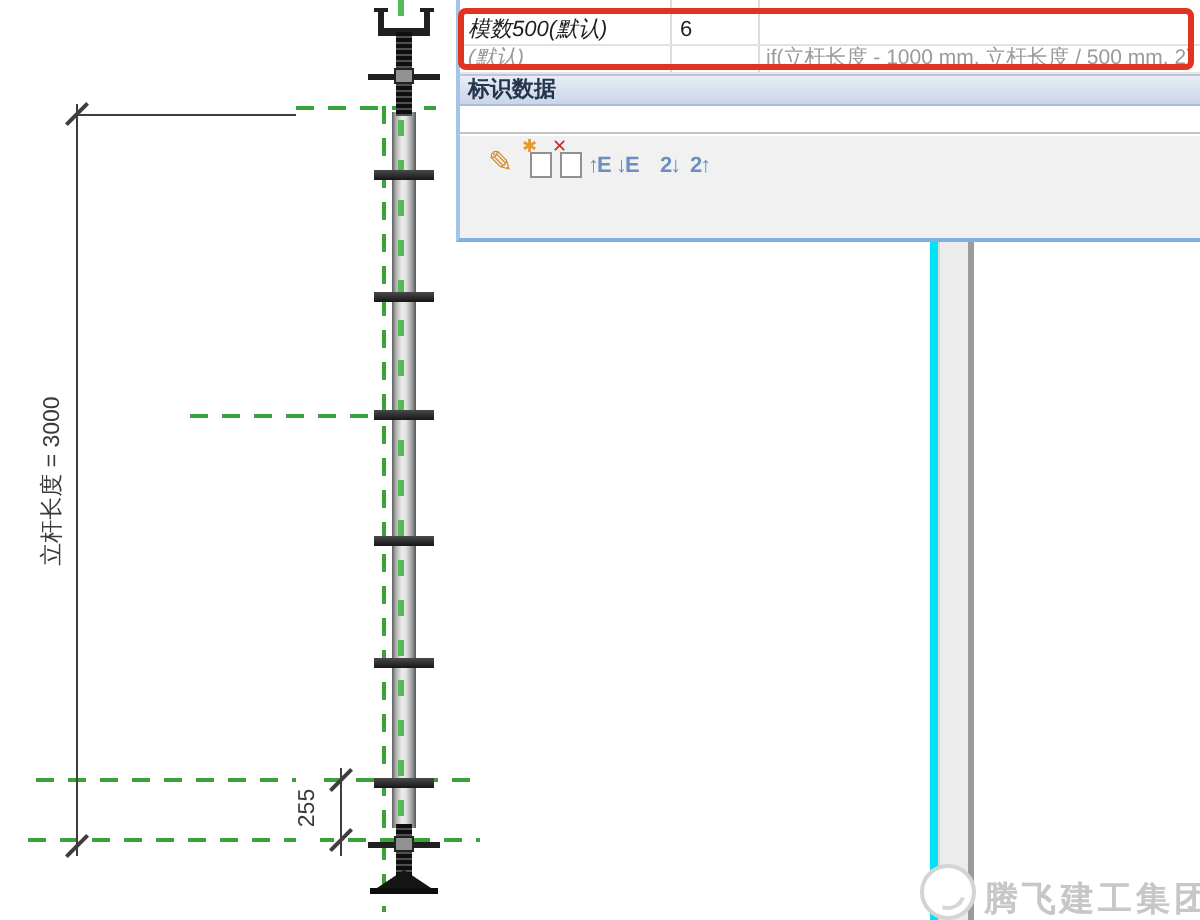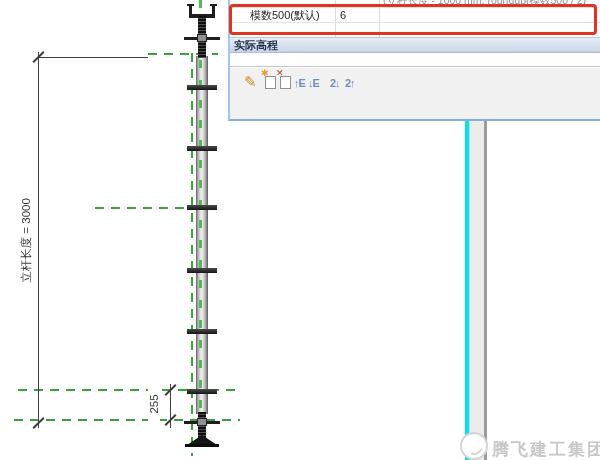--- a/index.html
+++ b/index.html
@@ -53,21 +53,21 @@
   
   .dialog{position:absolute;left:228px;top:0;width:372px;height:121px;background:#fff;z-index:6;
           border-left:2px solid #a2c6e8;border-bottom:2px solid #7fb0de;}
   .col-div{position:absolute;width:1px;background:#dcdcdc;z-index:1;}
   .trow{position:absolute;left:0;right:0;white-space:nowrap;overflow:hidden;z-index:2;}
   .trow span{position:absolute;white-space:nowrap;}
   .rowA{top:0;height:8px;font-size:10.5px;color:#8f8f8f;border-bottom:1px solid #e6e6e6;}
   .rowA span{top:-6px;}
   .rowB{top:8px;height:15px;font-size:11px;color:#1f1f1f;line-height:15px;border-bottom:1px solid #e2e2e2;}
   .rowC{top:23px;height:14px;font-size:10.5px;color:#9a9a9a;line-height:13px;border-bottom:1px solid #e6e6e6;}
-  .cell-name{left:20px;}
+  .cell-name{left:4px;font-style:italic;}
   .cell-value{left:110px;}
   .cell-formula{left:153px;}
   .sec-header{position:absolute;left:0;right:0;top:37px;height:16px;z-index:2;
       background:linear-gradient(180deg,#e9eef7,#c9d5e8);
       border-top:1px solid #bac7db;border-bottom:1px solid #aebcd2;
       font-size:11px;font-weight:bold;color:#26354f;line-height:15px;padding-left:4px;}
   .empty-row{position:absolute;left:0;right:0;top:53px;height:14px;background:#fff;
       border-bottom:1px solid #c4c4c4;z-index:2;}
   .lower-panel{position:absolute;left:0;right:0;top:68px;bottom:0;background:#f1f1f1;z-index:2;}
   .tbtn{position:absolute;top:5px;width:14px;height:16px;cursor:pointer;}
@@ -131,33 +131,33 @@
   <div class="cyan-line"></div>
   <div class="gray-band"></div>
 
   <div class="wm-circle"></div>
   <div class="wm-text">腾飞建工集团</div>
 
   <div class="dialog">
     <div class="col-div" style="left:105px;top:0;height:37px;"></div>
     <div class="col-div" style="left:149px;top:0;height:37px;"></div>
 
-    <div class="trow rowA">
-      <span class="cell-name"></span>
-      <span class="cell-value"></span>
-      <span class="cell-formula">(立杆长度 - 1000 mm, roundup(模数500 / 2)</span>
-    </div>
 
     <div class="trow rowB">
       <span class="cell-name">模数500(默认)</span>
       <span class="cell-value">6</span>
     </div>
 
+    <div class="trow rowC">
+      <span class="cell-name">(默认)</span>
+      <span class="cell-value"></span>
+      <span class="cell-formula">if(立杆长度 - 1000 mm, 立杆长度 / 500 mm, 2)</span>
+    </div>
 
-    <div class="sec-header">实际高程</div>
+    <div class="sec-header">标识数据</div>
 
     <div class="empty-row"></div>
     <div class="col-div" style="left:105px;top:53px;height:14px;"></div>
     <div class="col-div" style="left:149px;top:53px;height:14px;"></div>
 
     <div class="lower-panel">
       <div class="tbtn" style="left:14px;">
         <span class="glyph-pencil">✎</span>
       </div>
       <div class="tbtn" style="left:33px;">

